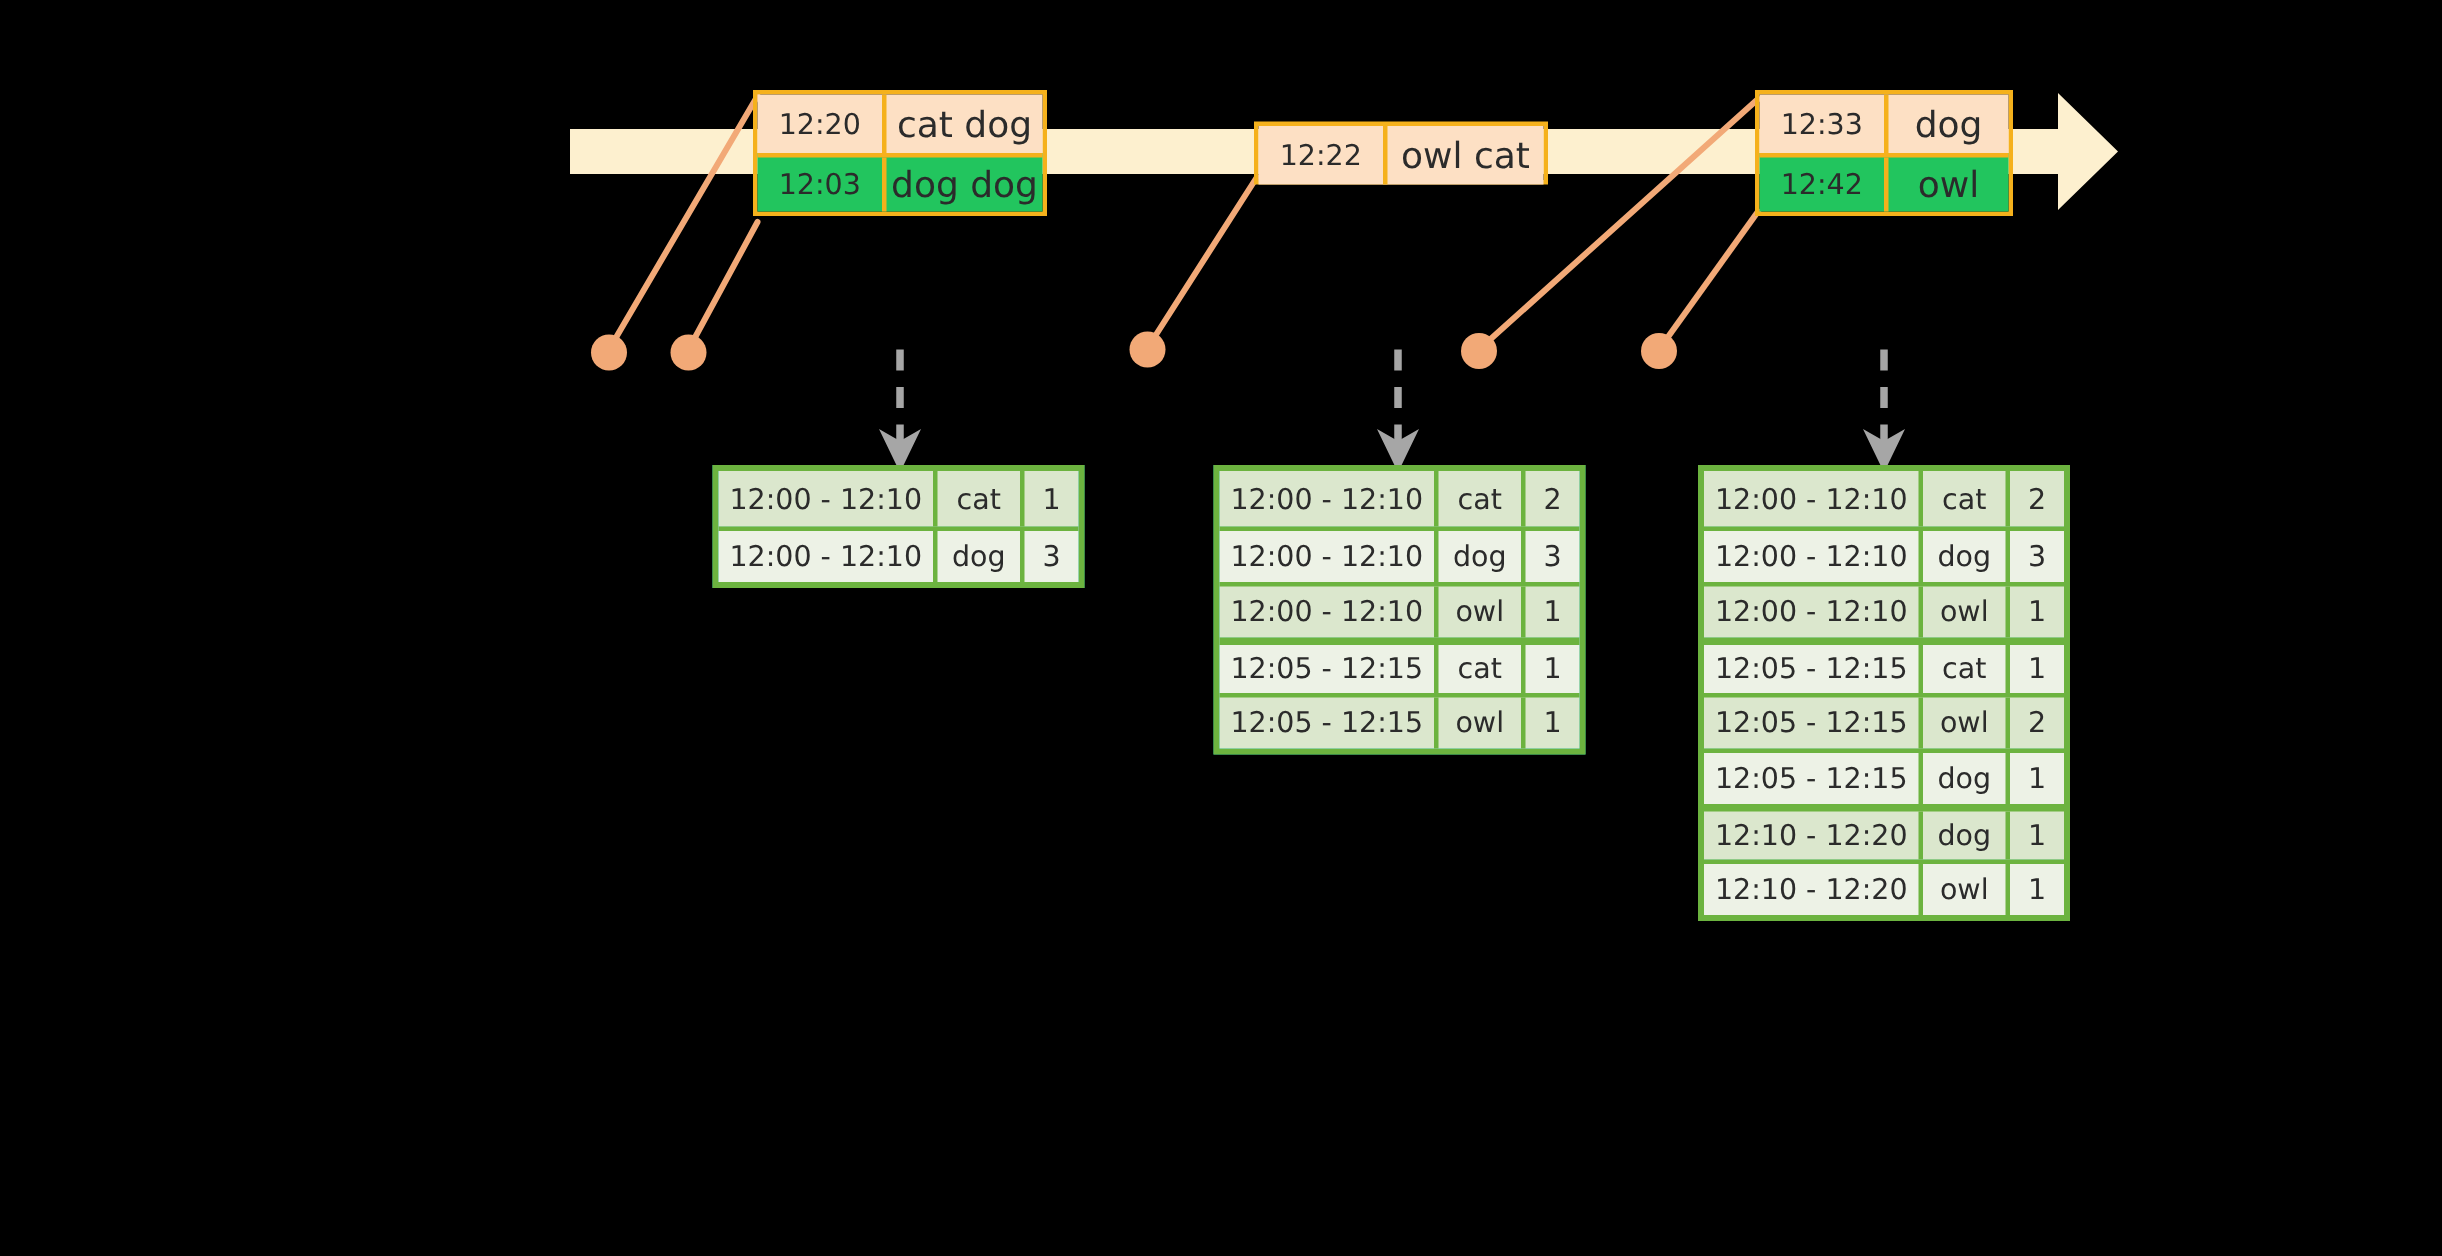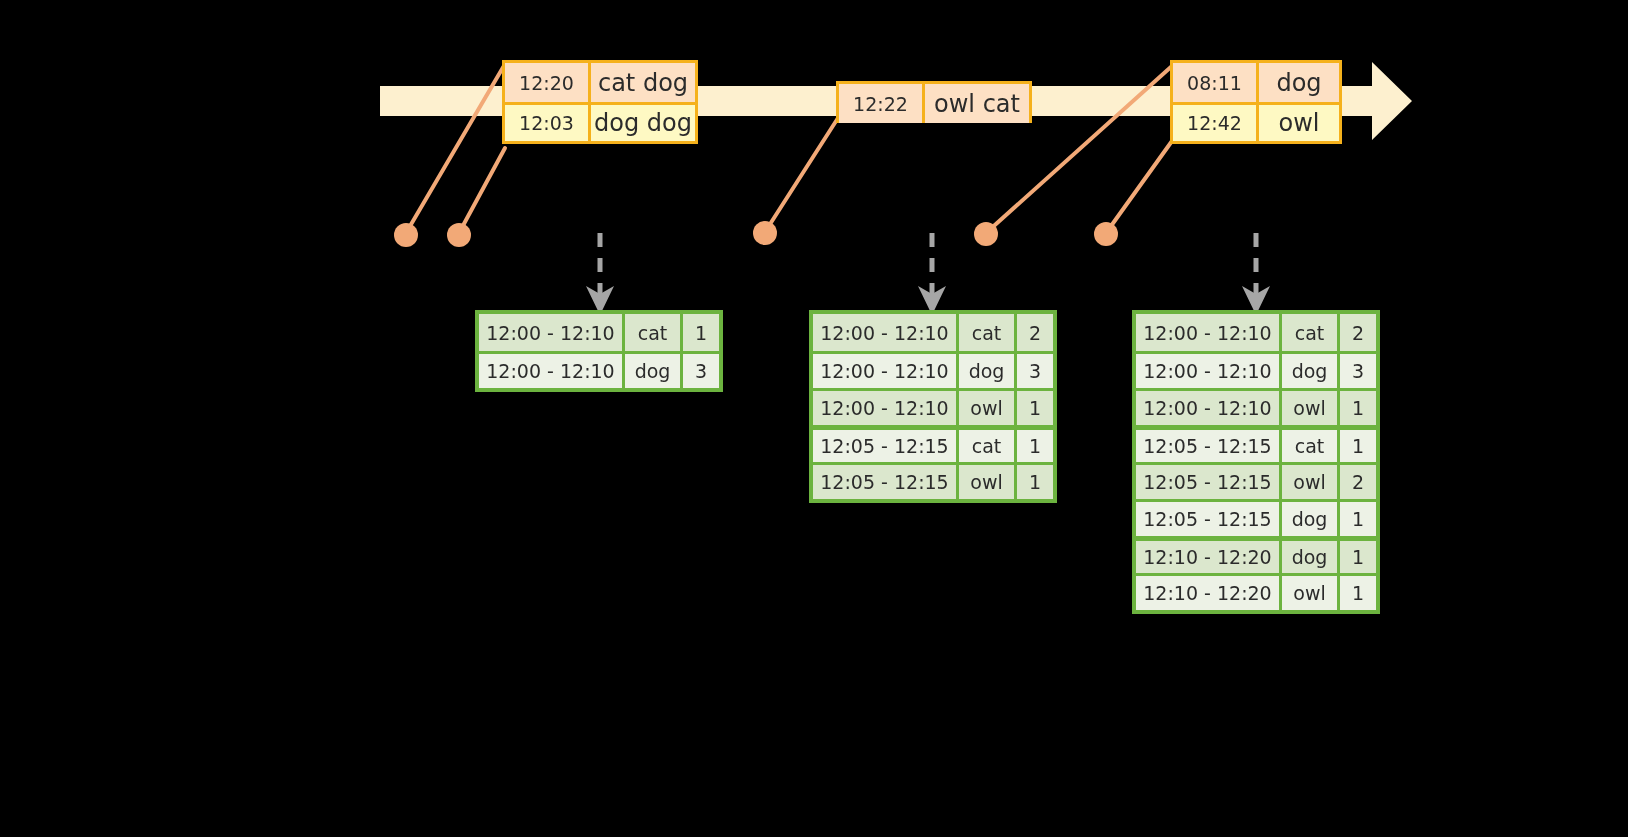--- a/index.html
+++ b/index.html
@@ -5,21 +5,21 @@
   html,body{margin:0;padding:0;background:#000;}
   body{width:1628px;height:837px;font-family:"DejaVu Sans",sans-serif;overflow:hidden;}
   #stage{position:relative;width:1628px;height:837px;background:#000;}
   svg.layer{position:absolute;left:0;top:0;width:1628px;height:837px;pointer-events:none;}
 
   
   .evt-box{position:absolute;border:3px solid #f5b11c;box-sizing:border-box;}
   .evt-row{display:flex;height:39px;box-sizing:border-box;}
   .evt-row + .evt-row{border-top:3px solid #f5b11c;}
   .evt-row.shade-a{background:#fde0c4;}
-  .evt-row.shade-b{background:#fef9c3;}
+  .evt-row.shade-b{background:#22c55e;}
   .evt-time{display:flex;align-items:center;justify-content:center;
             width:86px;border-right:3px solid #f5b11c;box-sizing:border-box;
             font-size:19px;color:#2b2b2b;}
   .evt-val{display:flex;align-items:center;justify-content:center;
            flex:1;box-sizing:border-box;font-size:24px;color:#2b2b2b;border-radius:18px;}
 
   
   .gtable{position:absolute;border:4px solid #6cb33f;box-sizing:border-box;background:#14b8a6;}
   .grow{display:flex;height:37px;box-sizing:border-box;}
   .grow + .grow{border-top:3px solid #6cb33f;}
@@ -83,21 +83,21 @@
 
   <div class="evt-box" style="left:836px;top:81px;width:196px;height:42px;">
     <div class="evt-row shade-a">
       <div class="evt-time">12:22</div>
       <div class="evt-val">owl cat</div>
     </div>
   </div>
 
   <div class="evt-box" style="left:1170px;top:60px;width:172px;height:84px;">
     <div class="evt-row shade-a">
-      <div class="evt-time">08:11</div>
+      <div class="evt-time">12:33</div>
       <div class="evt-val">dog</div>
     </div>
     <div class="evt-row shade-b">
       <div class="evt-time">12:42</div>
       <div class="evt-val">owl</div>
     </div>
   </div>
 
   <div class="gtable" id="tbl1" style="left:475px;top:310px;width:248px;">
       <div class="grow shadeA">

